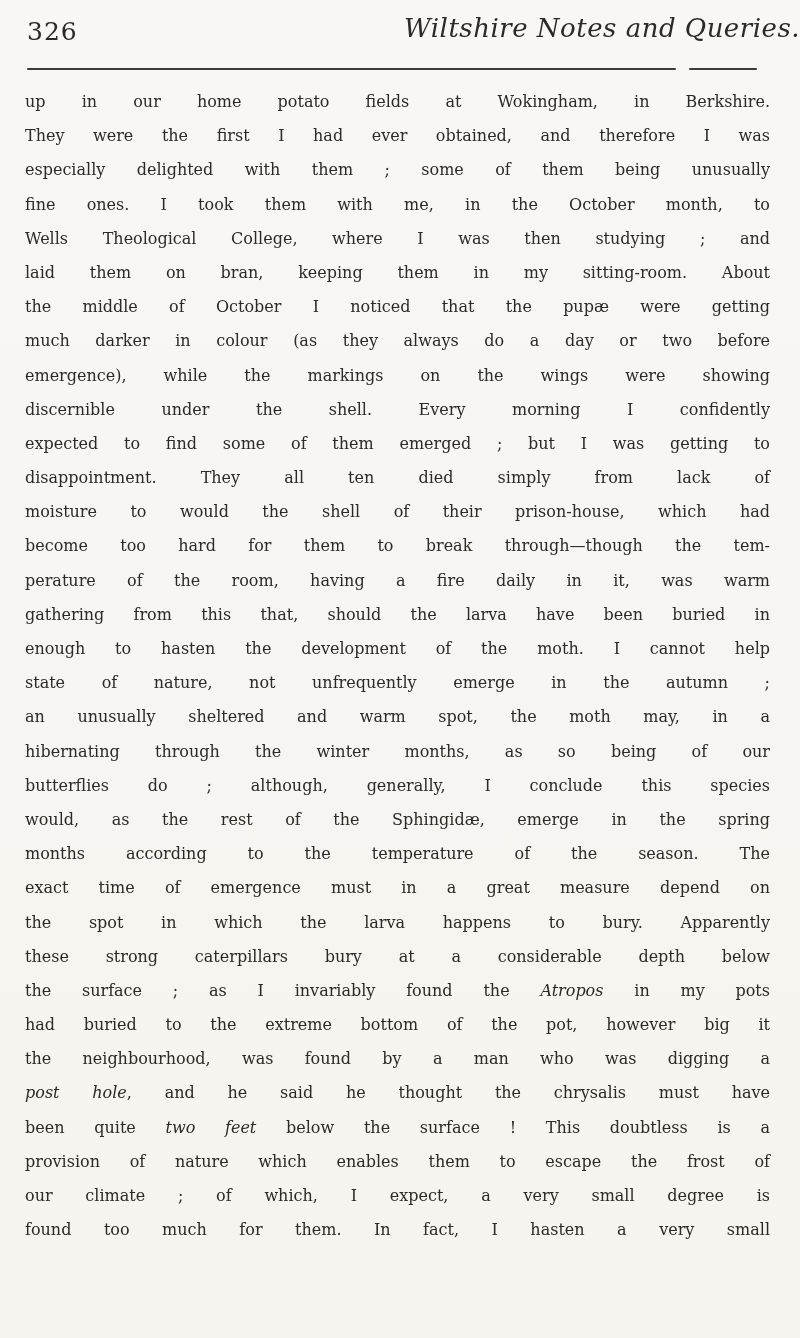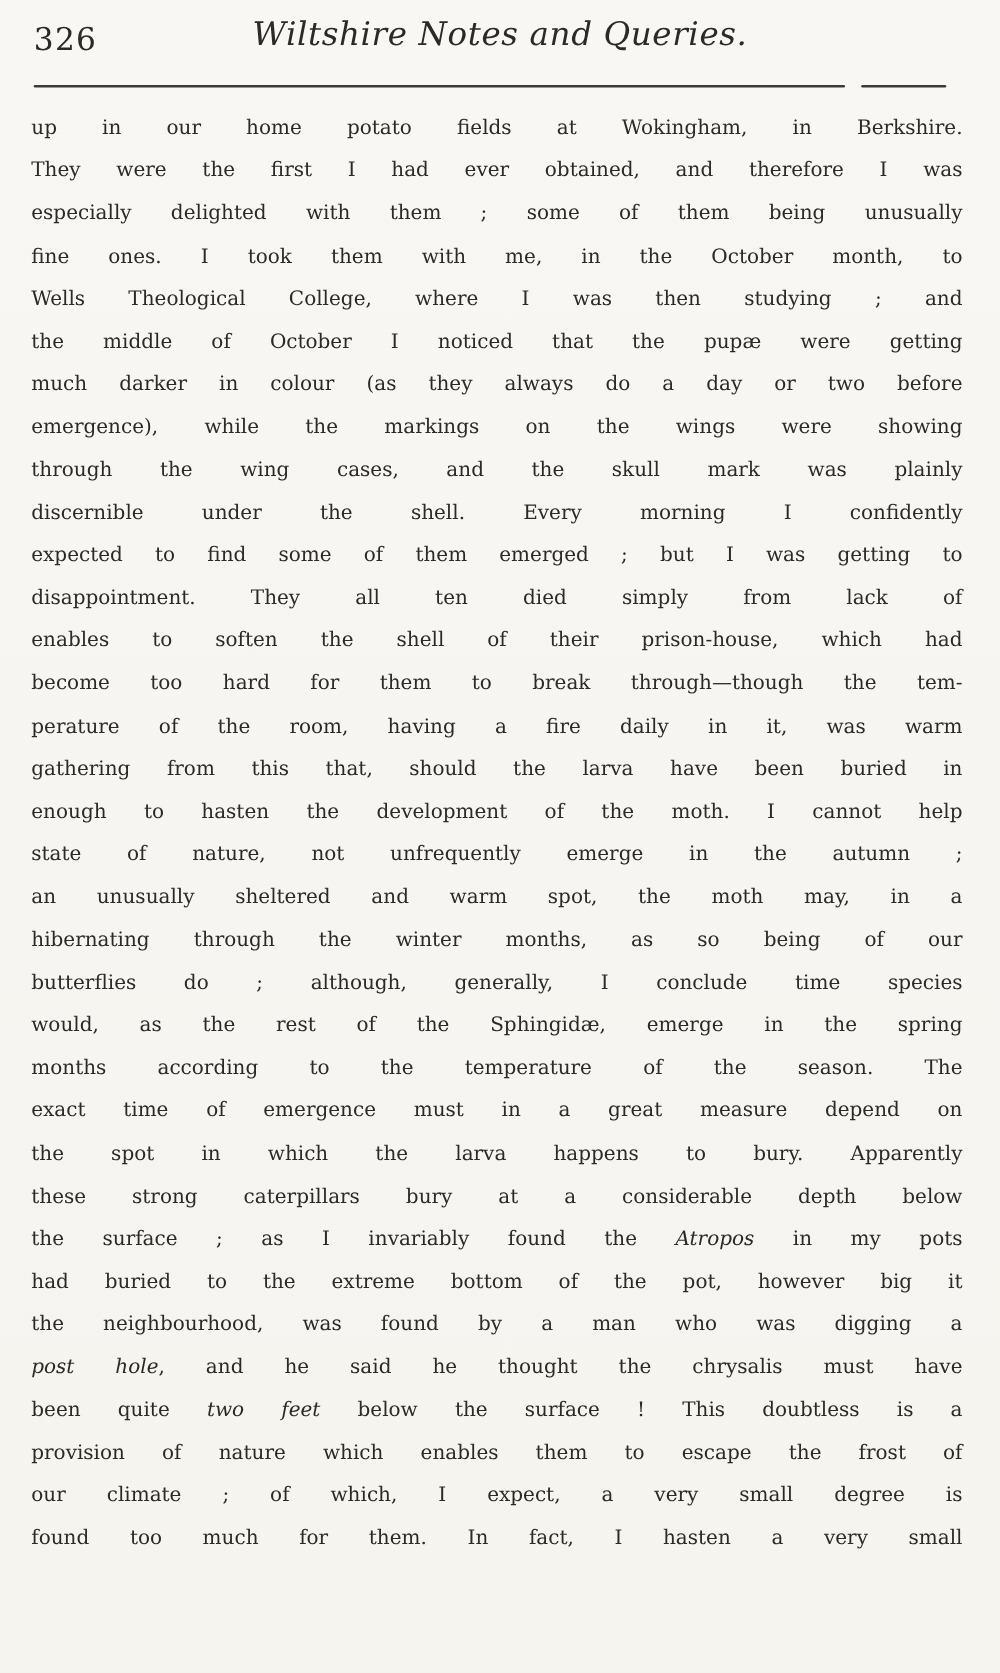--- a/index.html
+++ b/index.html
@@ -26,21 +26,21 @@
   }
   .page-number{
     position:absolute;
     left:27px;top:17px;
     font-size:25px;
     letter-spacing:1px;
     font-feature-settings:"onum" 1;
   }
   .page-title{
     display:block;
-    text-align:center;
+    text-align:right;
     font-style:italic;
     font-size:26px;
     letter-spacing:0.5px;
   }
   .rule-row{
     display:flex;
     margin:3px 43px 0 27px; 
     align-items:center;
   }
   .rule-seg{
@@ -80,36 +80,36 @@
     <div class="rule-gap"></div>
     <div class="rule-seg rule-right"></div>
   </div>
 
   <div class="body-text">
       <div class="line"><span>up in our home potato fields at Wokingham, in Berkshire.</span></div>
       <div class="line"><span>They were the first I had ever obtained, and therefore I was</span></div>
       <div class="line"><span>especially delighted with them ; some of them being unusually</span></div>
       <div class="line"><span>fine ones. I took them with me, in the October month, to</span></div>
       <div class="line"><span>Wells Theological College, where I was then studying ; and</span></div>
+      <div class="line"><span>laid them on bran, keeping them in my sitting-room. About</span></div>
       <div class="line"><span>the middle of October I noticed that the pupæ were getting</span></div>
       <div class="line"><span>much darker in colour (as they always do a day or two before</span></div>
       <div class="line"><span>emergence), while the markings on the wings were showing</span></div>
-      <div class="line"><span>through the wing cases, and the skull mark was plainly</span></div>
       <div class="line"><span>discernible under the shell. Every morning I confidently</span></div>
       <div class="line"><span>expected to find some of them emerged ; but I was getting to</span></div>
       <div class="line"><span>disappointment. They all ten died simply from lack of</span></div>
-      <div class="line"><span>enables to soften the shell of their prison-house, which had</span></div>
+      <div class="line"><span>moisture to would the shell of their prison-house, which had</span></div>
       <div class="line"><span>become too hard for them to break through—though the tem-</span></div>
       <div class="line"><span>perature of the room, having a fire daily in it, was warm</span></div>
       <div class="line"><span>gathering from this that, should the larva have been buried in</span></div>
       <div class="line"><span>enough to hasten the development of the moth. I cannot help</span></div>
       <div class="line"><span>state of nature, not unfrequently emerge in the autumn ;</span></div>
       <div class="line"><span>an unusually sheltered and warm spot, the moth may, in a</span></div>
       <div class="line"><span>hibernating through the winter months, as so being of our</span></div>
-      <div class="line"><span>butterflies do ; although, generally, I conclude time species</span></div>
+      <div class="line"><span>butterflies do ; although, generally, I conclude this species</span></div>
       <div class="line"><span>would, as the rest of the Sphingidæ, emerge in the spring</span></div>
       <div class="line"><span>months according to the temperature of the season. The</span></div>
       <div class="line"><span>exact time of emergence must in a great measure depend on</span></div>
       <div class="line"><span>the spot in which the larva happens to bury. Apparently</span></div>
       <div class="line"><span>these strong caterpillars bury at a considerable depth below</span></div>
       <div class="line"><span>the surface ; as I invariably found the </span><em>Atropos</em><span> in my pots</span></div>
       <div class="line"><span>had buried to the extreme bottom of the pot, however big it</span></div>
       <div class="line"><span>the neighbourhood, was found by a man who was digging a</span></div>
       <div class="line"><em>post hole</em><span>, and he said he thought the chrysalis must have</span></div>
       <div class="line"><span>been quite </span><em>two feet</em><span> below the surface ! This doubtless is a</span></div>

